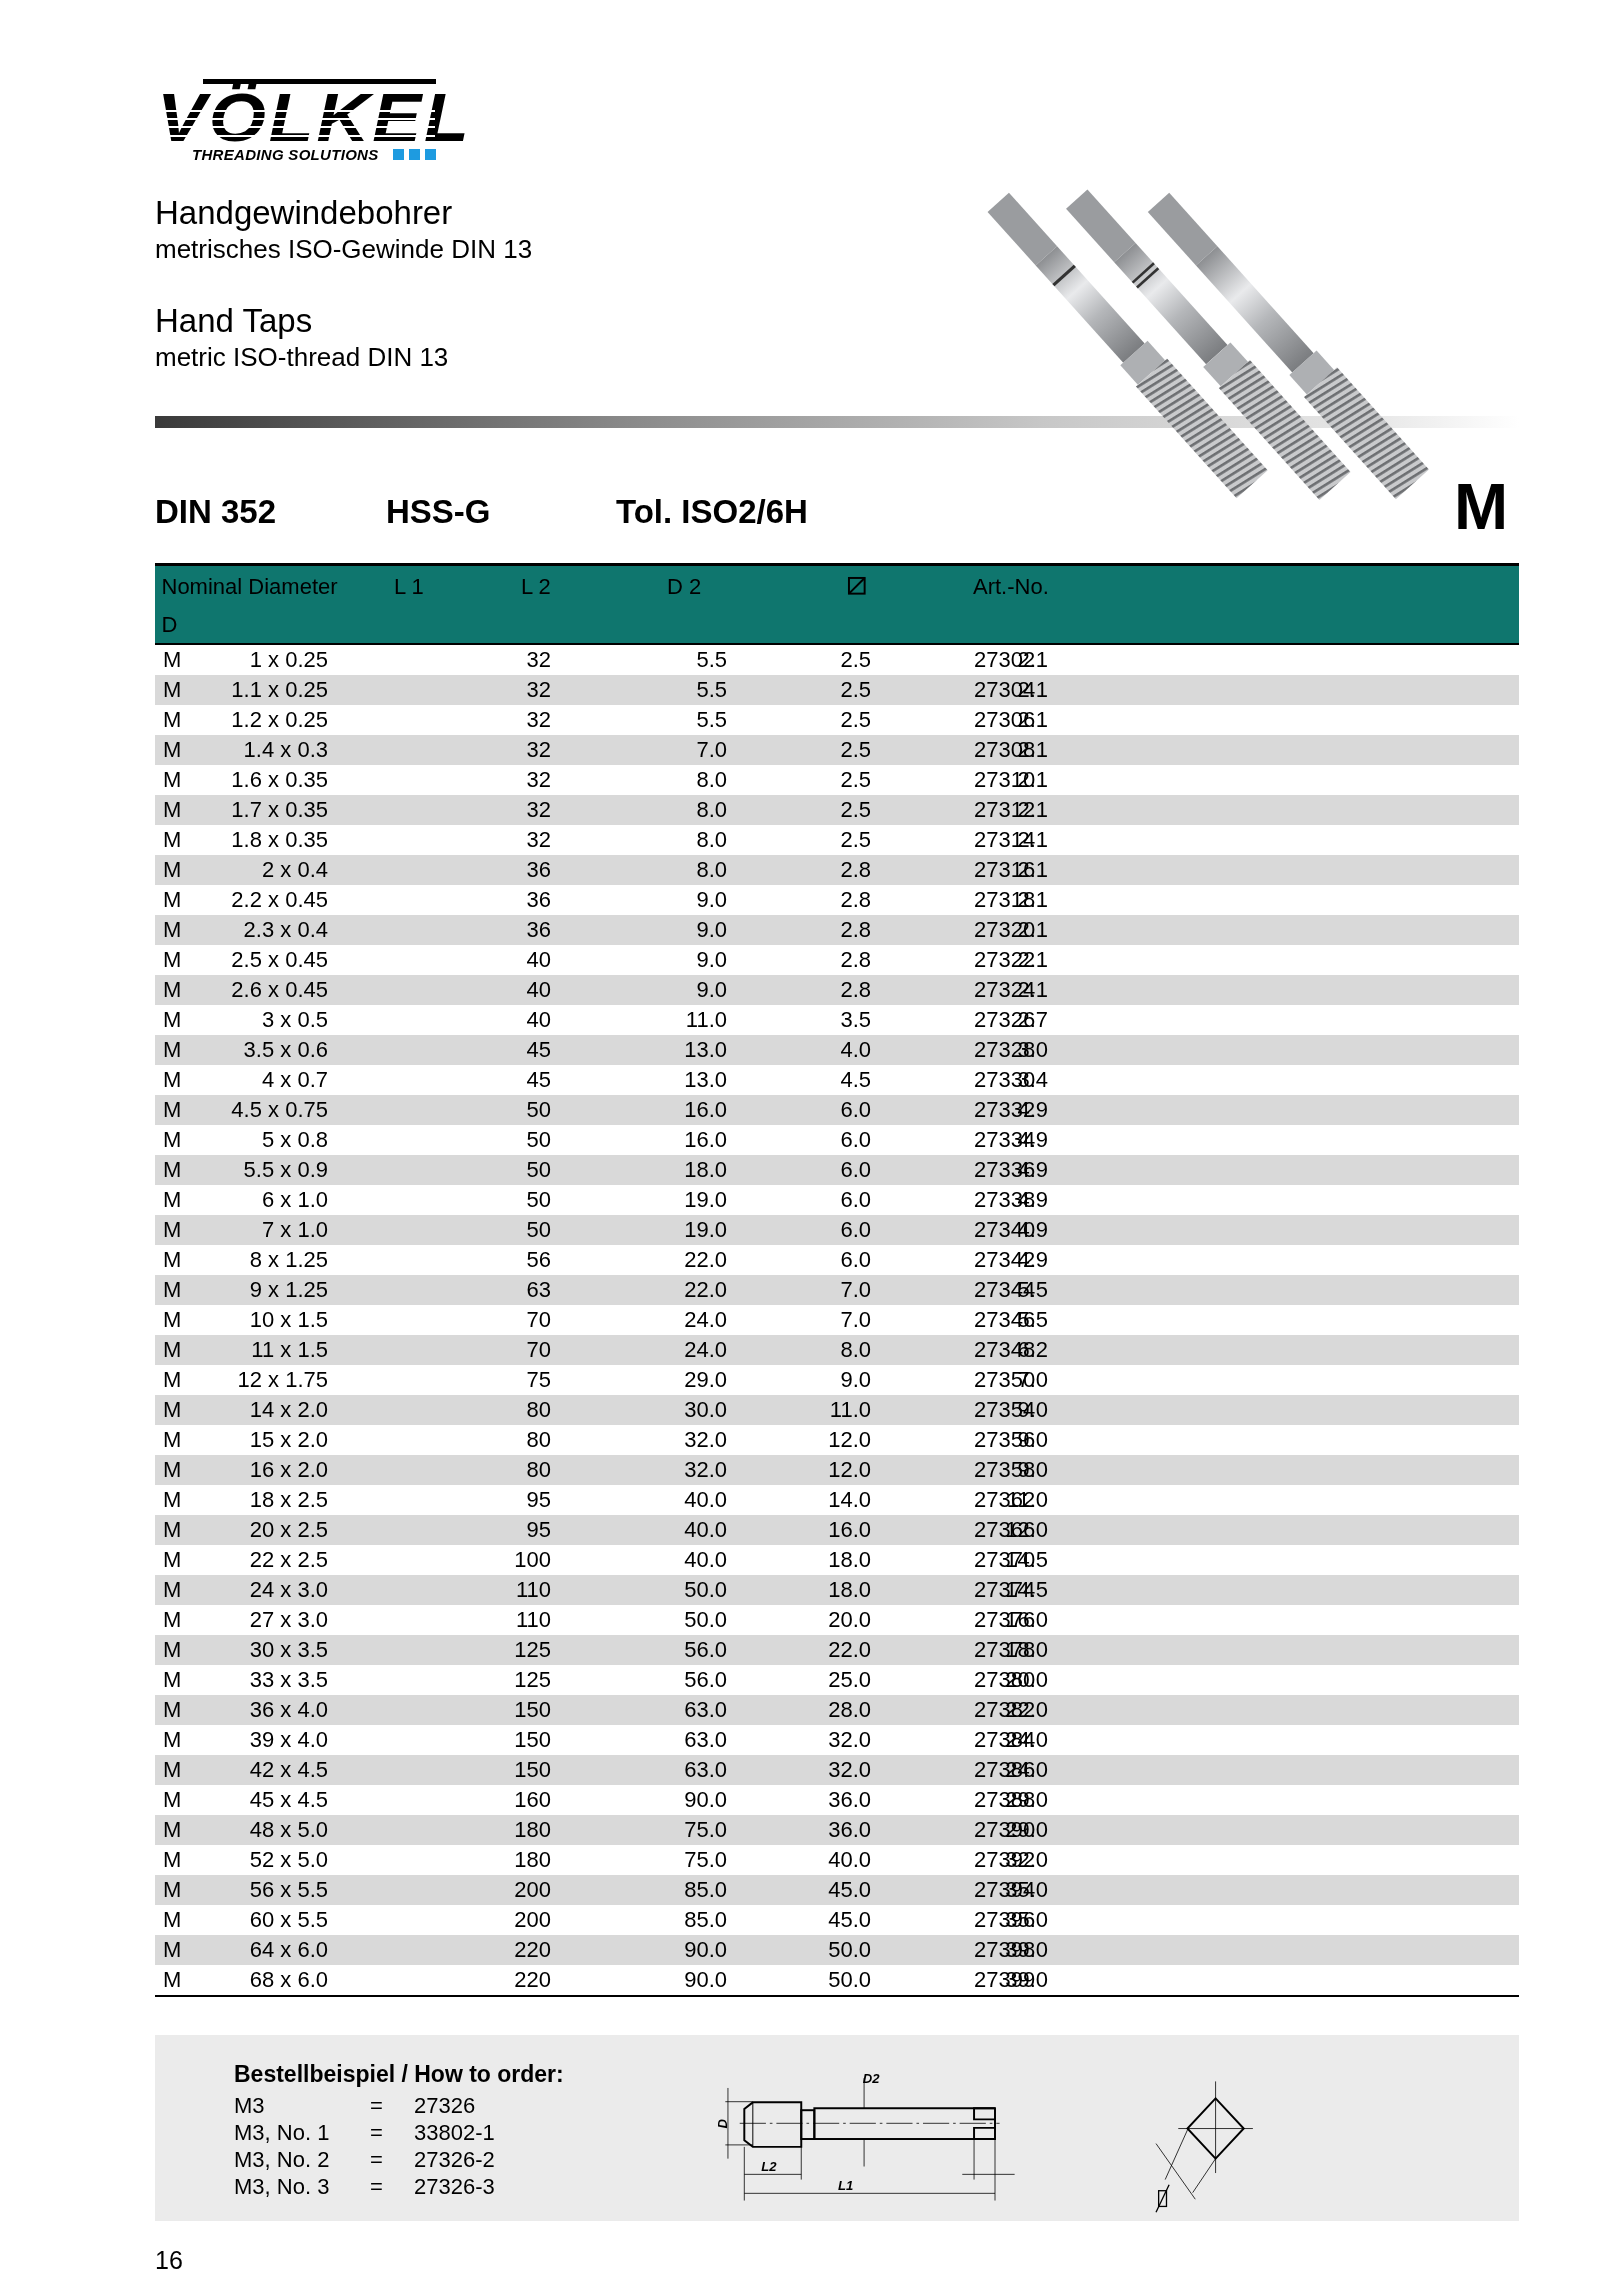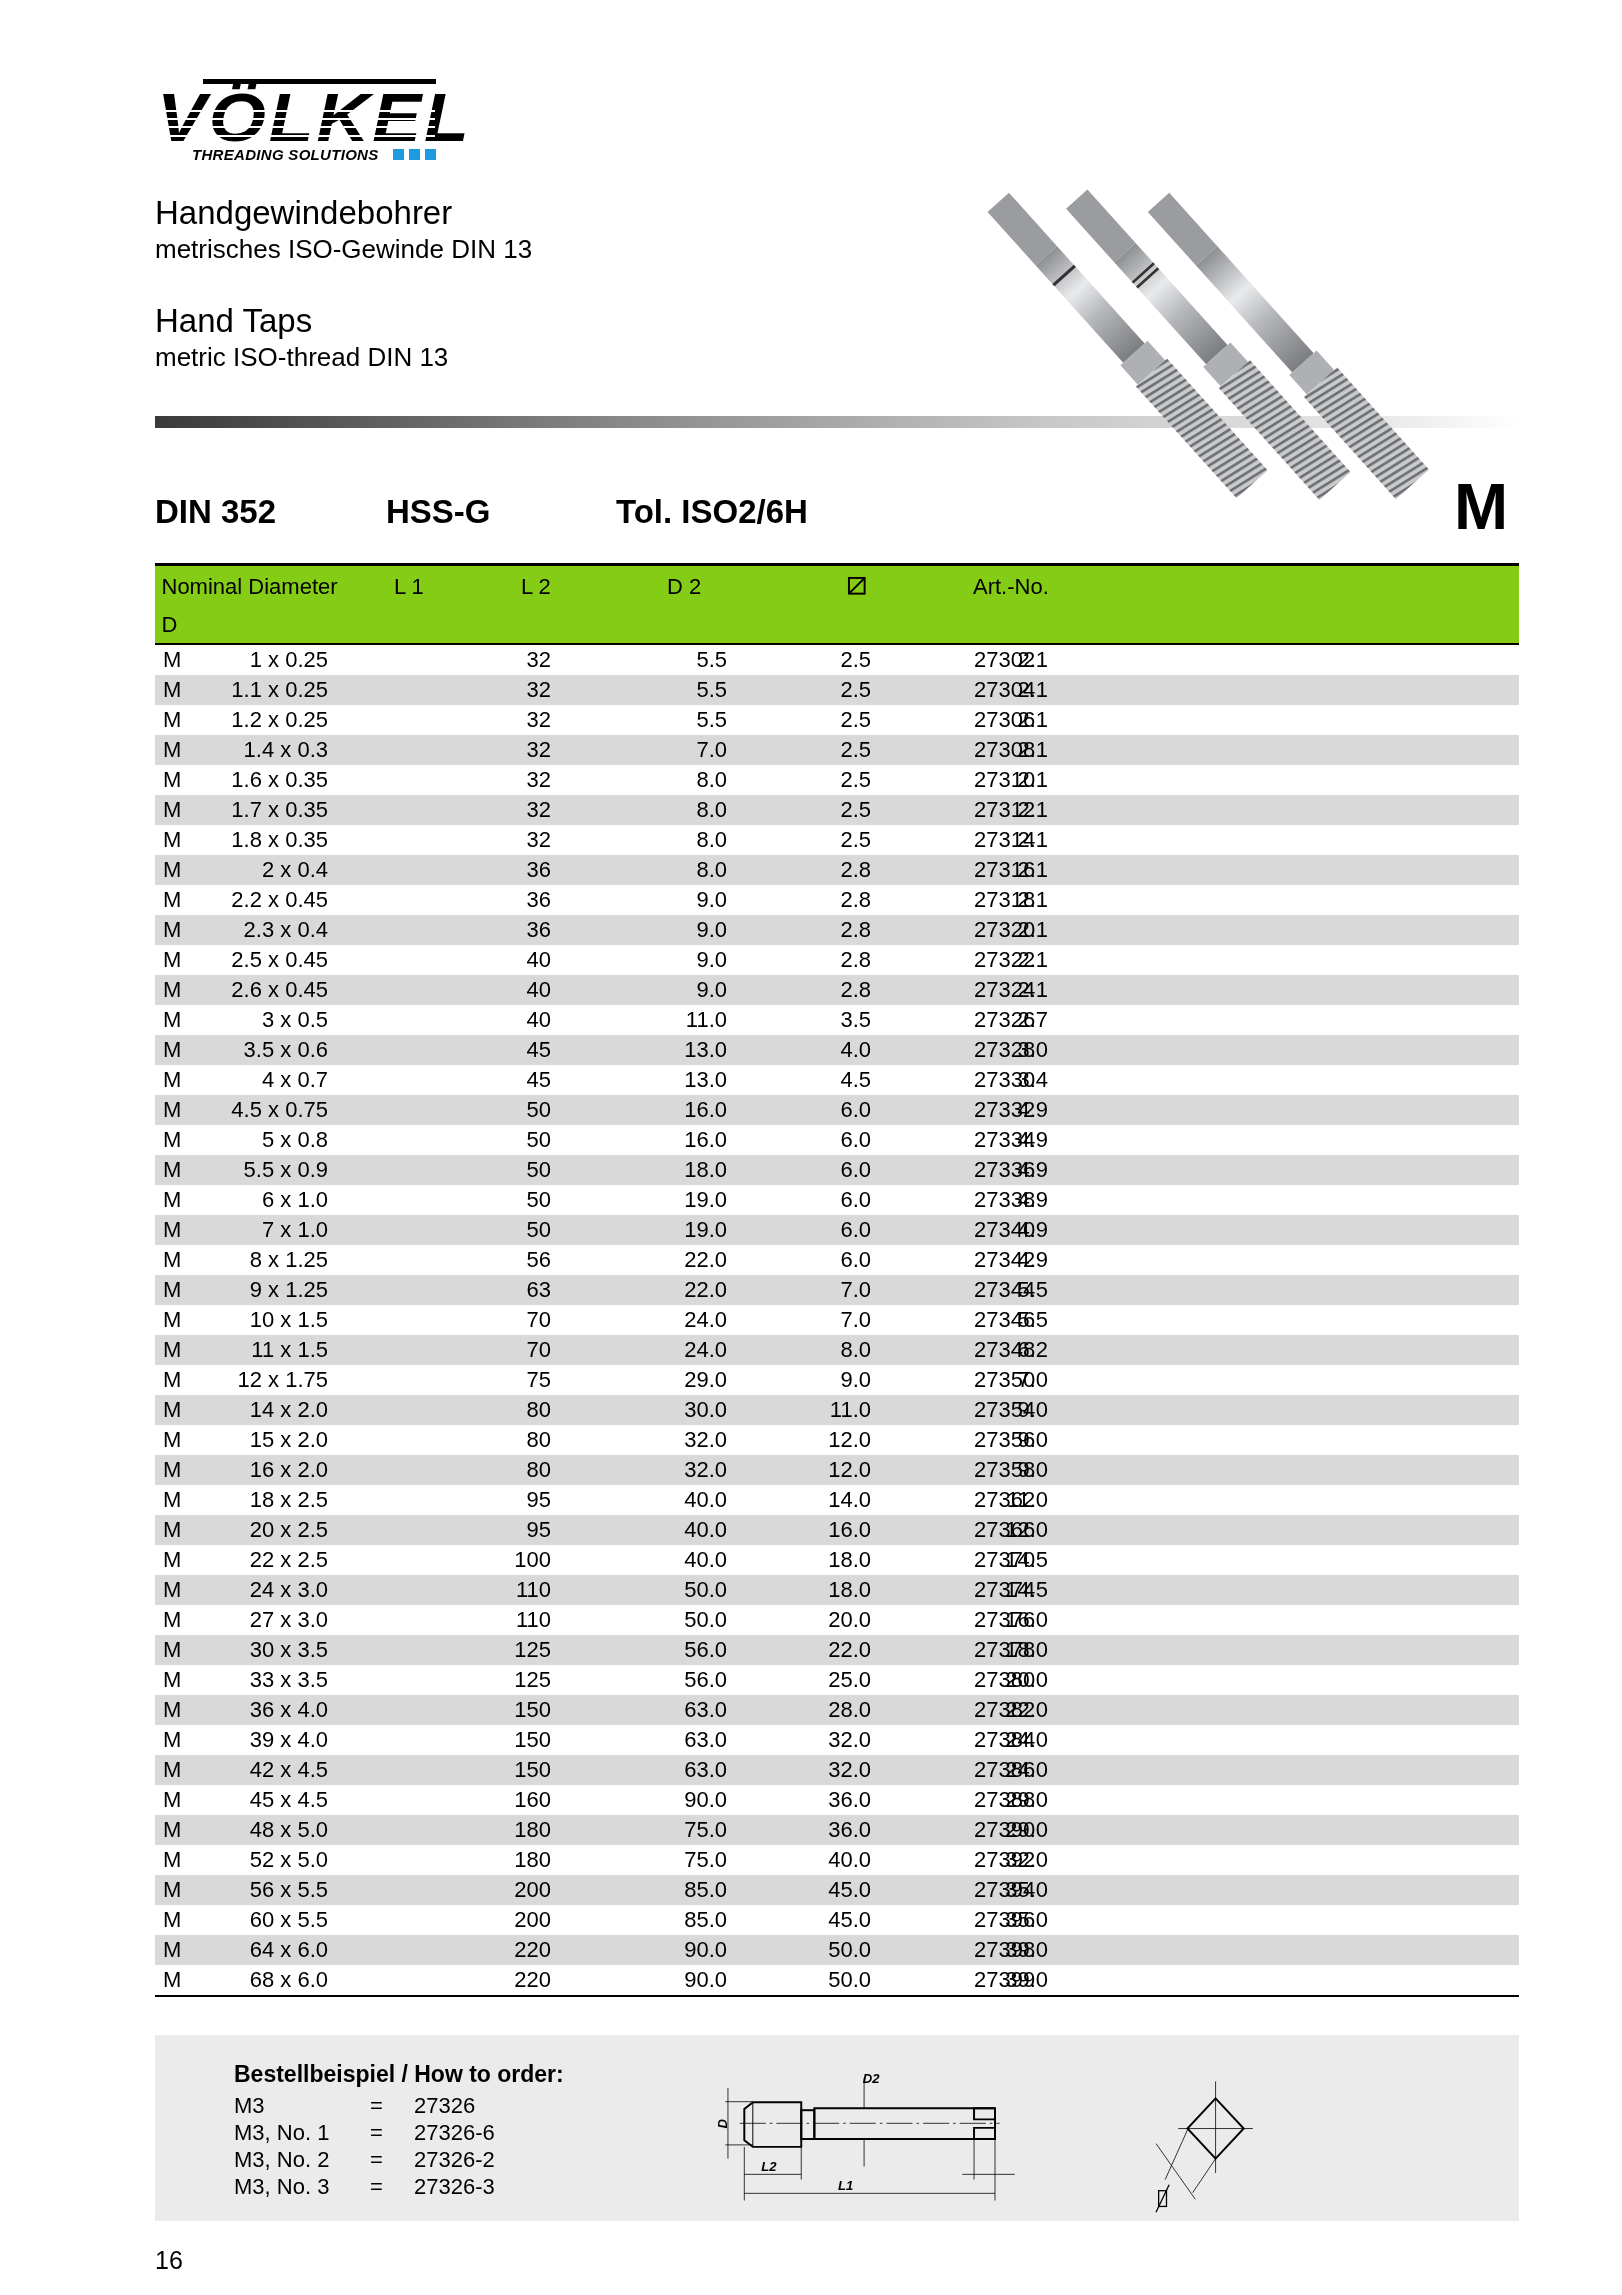--- a/index.html
+++ b/index.html
@@ -28,21 +28,21 @@
 
   
   #photo { left:851px; top:186px; width:687px; height:314px; }
 
   
   .spec { font-weight:bold; font-size:33px; top:492px; line-height:39px; }
   #big-m { left:1454px; top:471px; font-weight:bold; font-size:65px; line-height:72px; }
 
   
   #table { left:155px; top:563px; width:1364px; }
-  #thead { position:relative; height:77px; background:#84cc16; border-top:3.3px solid #000; border-bottom:2.6px solid #000; }
+  #thead { position:relative; height:77px; background:#0f766e; border-top:3.3px solid #000; border-bottom:2.6px solid #000; }
   #thead span { position:absolute; font-size:22px; line-height:26px; }
   .row { position:relative; height:30px; font-size:22px; line-height:30px; }
   .row:nth-child(even) { background:#d9d9d9; }
   .row span { position:absolute; top:0; white-space:nowrap; }
   .c-m { left:7.9px; }
   .c-d { right:1191px; text-align:right; }
   .c-l1 { right:968px; text-align:left; }
   .c-l2 { right:792px; text-align:right; }
   .c-d2 { right:648px; text-align:center; }
   .c-sq { right:471px; text-align:right; }
@@ -552,21 +552,21 @@
 <div id="order-box" class="abs">
   <div class="otitle">Bestellbeispiel / How to order:</div>
   <div class="orow" style="top:58px">
     <span class="k">M3</span>
     <span class="eq">=</span>
     <span class="v">27326</span>
   </div>
   <div class="orow" style="top:85px">
     <span class="k">M3, No. 1</span>
     <span class="eq">=</span>
-    <span class="v">27326-6</span>
+    <span class="v">33802-1</span>
   </div>
   <div class="orow" style="top:112px">
     <span class="k">M3, No. 2</span>
     <span class="eq">=</span>
     <span class="v">27326-2</span>
   </div>
   <div class="orow" style="top:139px">
     <span class="k">M3, No. 3</span>
     <span class="eq">=</span>
     <span class="v">27326-3</span>

